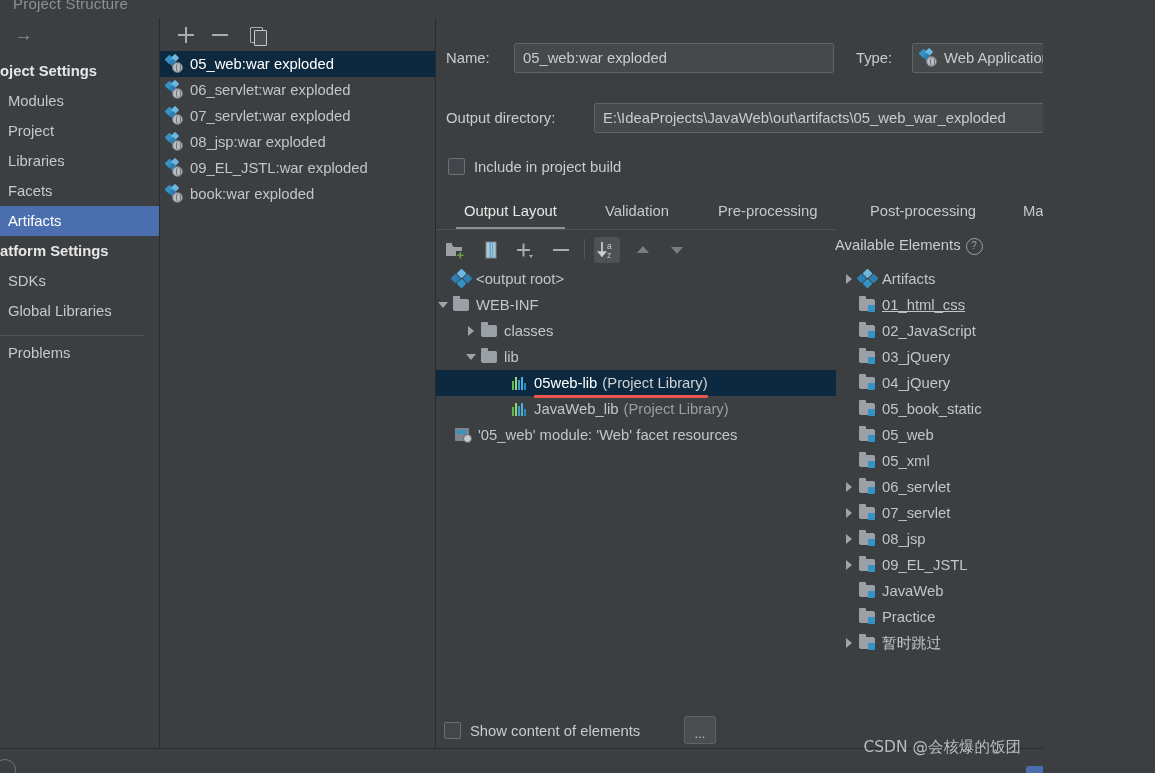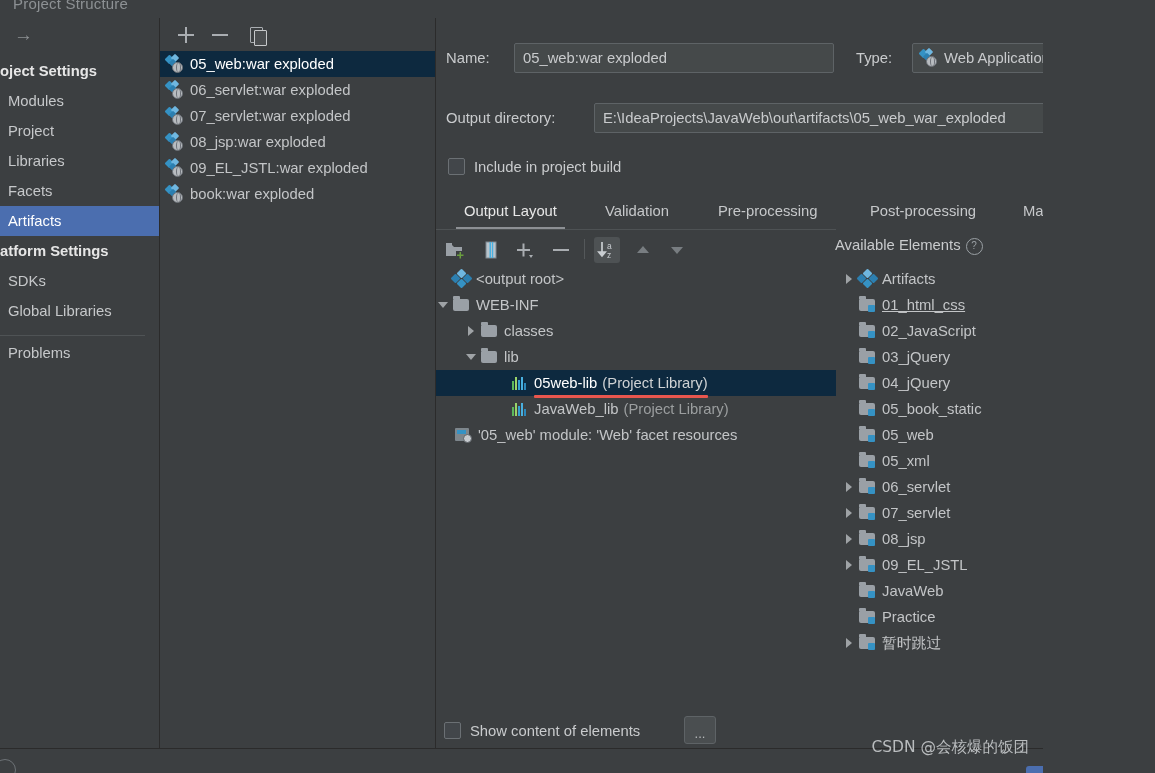--- a/index.html
+++ b/index.html
@@ -115,21 +115,21 @@
   
   .showrow{position:absolute;left:8px;top:704px;display:flex;align-items:center;}
   .dotsbtn{position:absolute;left:248px;top:698px;width:32px;height:28px;background:#4a4e50;border:1px solid #5e6366;border-radius:3px;
            color:#b6b9bb;font-size:13px;text-align:center;line-height:34px;box-sizing:border-box;}
 
   .hsep{position:absolute;left:0;top:748px;width:1155px;height:1px;background:#2b2b2b;}
   .footer{position:absolute;left:0;top:749px;width:1155px;height:24px;background:#3c3f41;}
   .footer .circ{position:absolute;left:-6px;top:10px;width:20px;height:20px;border:1.5px solid #6d7276;border-radius:50%;}
   .btn-prim{position:absolute;left:1026px;top:766px;width:90px;height:26px;background:#4b6eaf;border-radius:3px;}
   .btn-sec1{position:absolute;left:1122px;top:766px;width:90px;height:26px;background:#4e5254;border:1px solid #5e6366;border-radius:3px;box-sizing:border-box;}
-  .watermark{position:absolute;right:14px;top:737px;font-size:15.5px;color:#b9bcbe;white-space:nowrap;font-family:"DejaVu Sans",sans-serif;}
+  .watermark{position:absolute;right:22px;top:737px;font-size:15.5px;color:#b9bcbe;white-space:nowrap;font-family:"DejaVu Sans",sans-serif;}
 </style>
 </head>
 <body>
 
 <div class="root">
 
   <div class="titlebar">
     <div class="ttl">Project Structure</div>
   </div>
 

